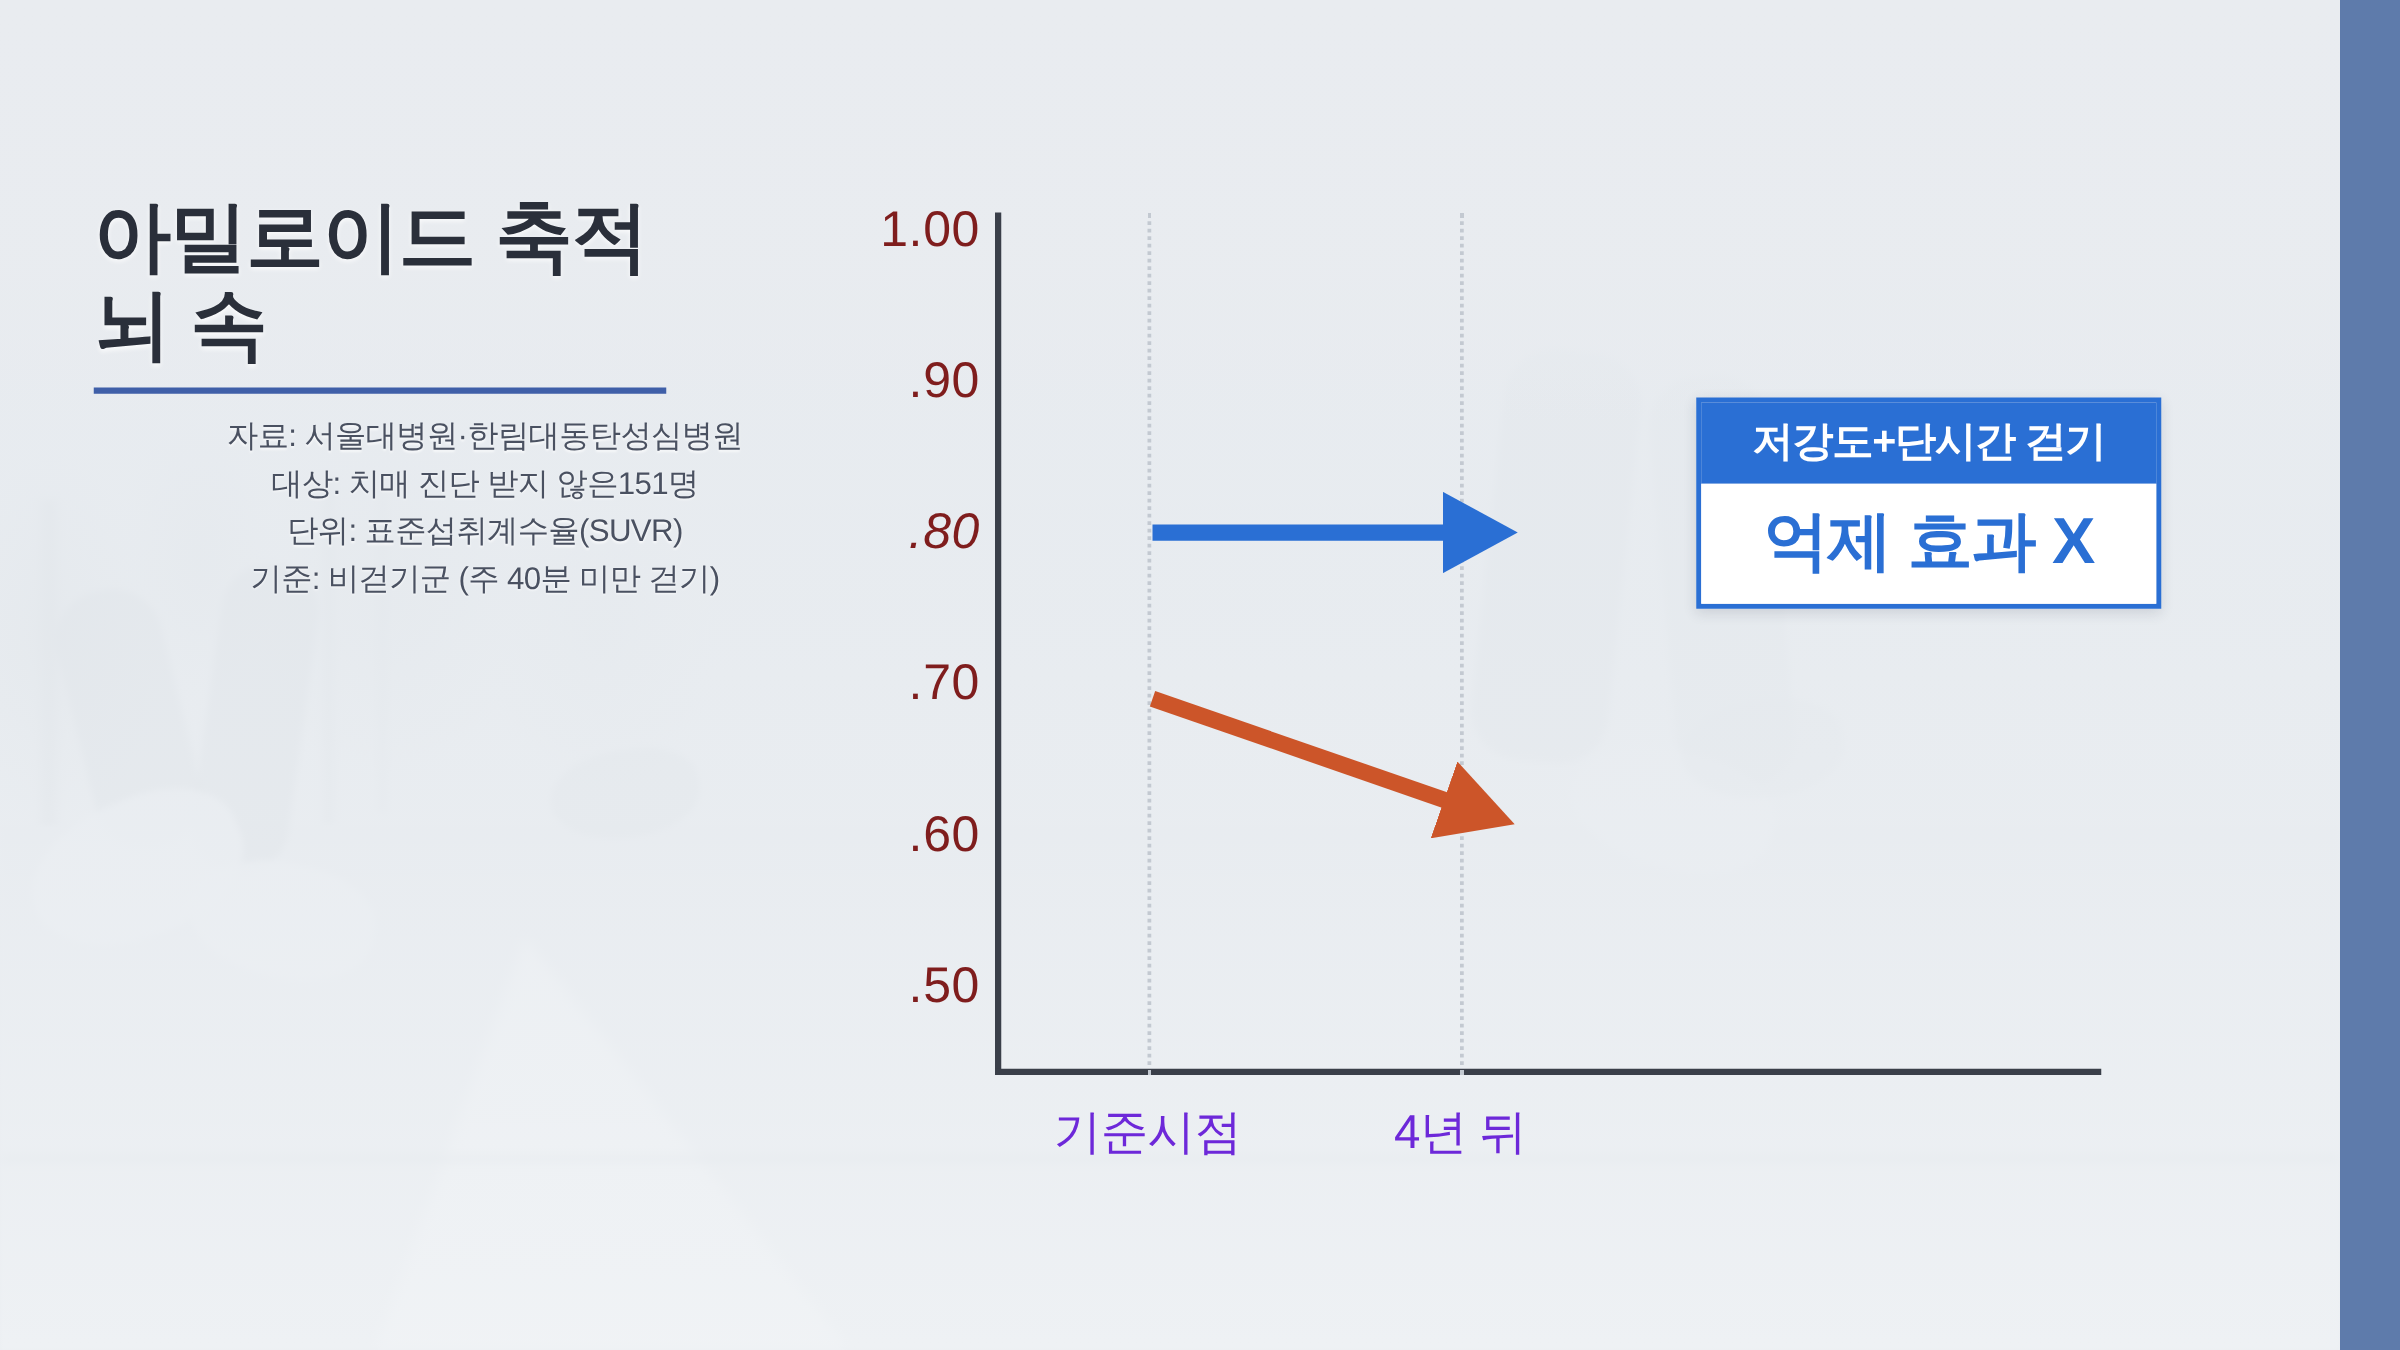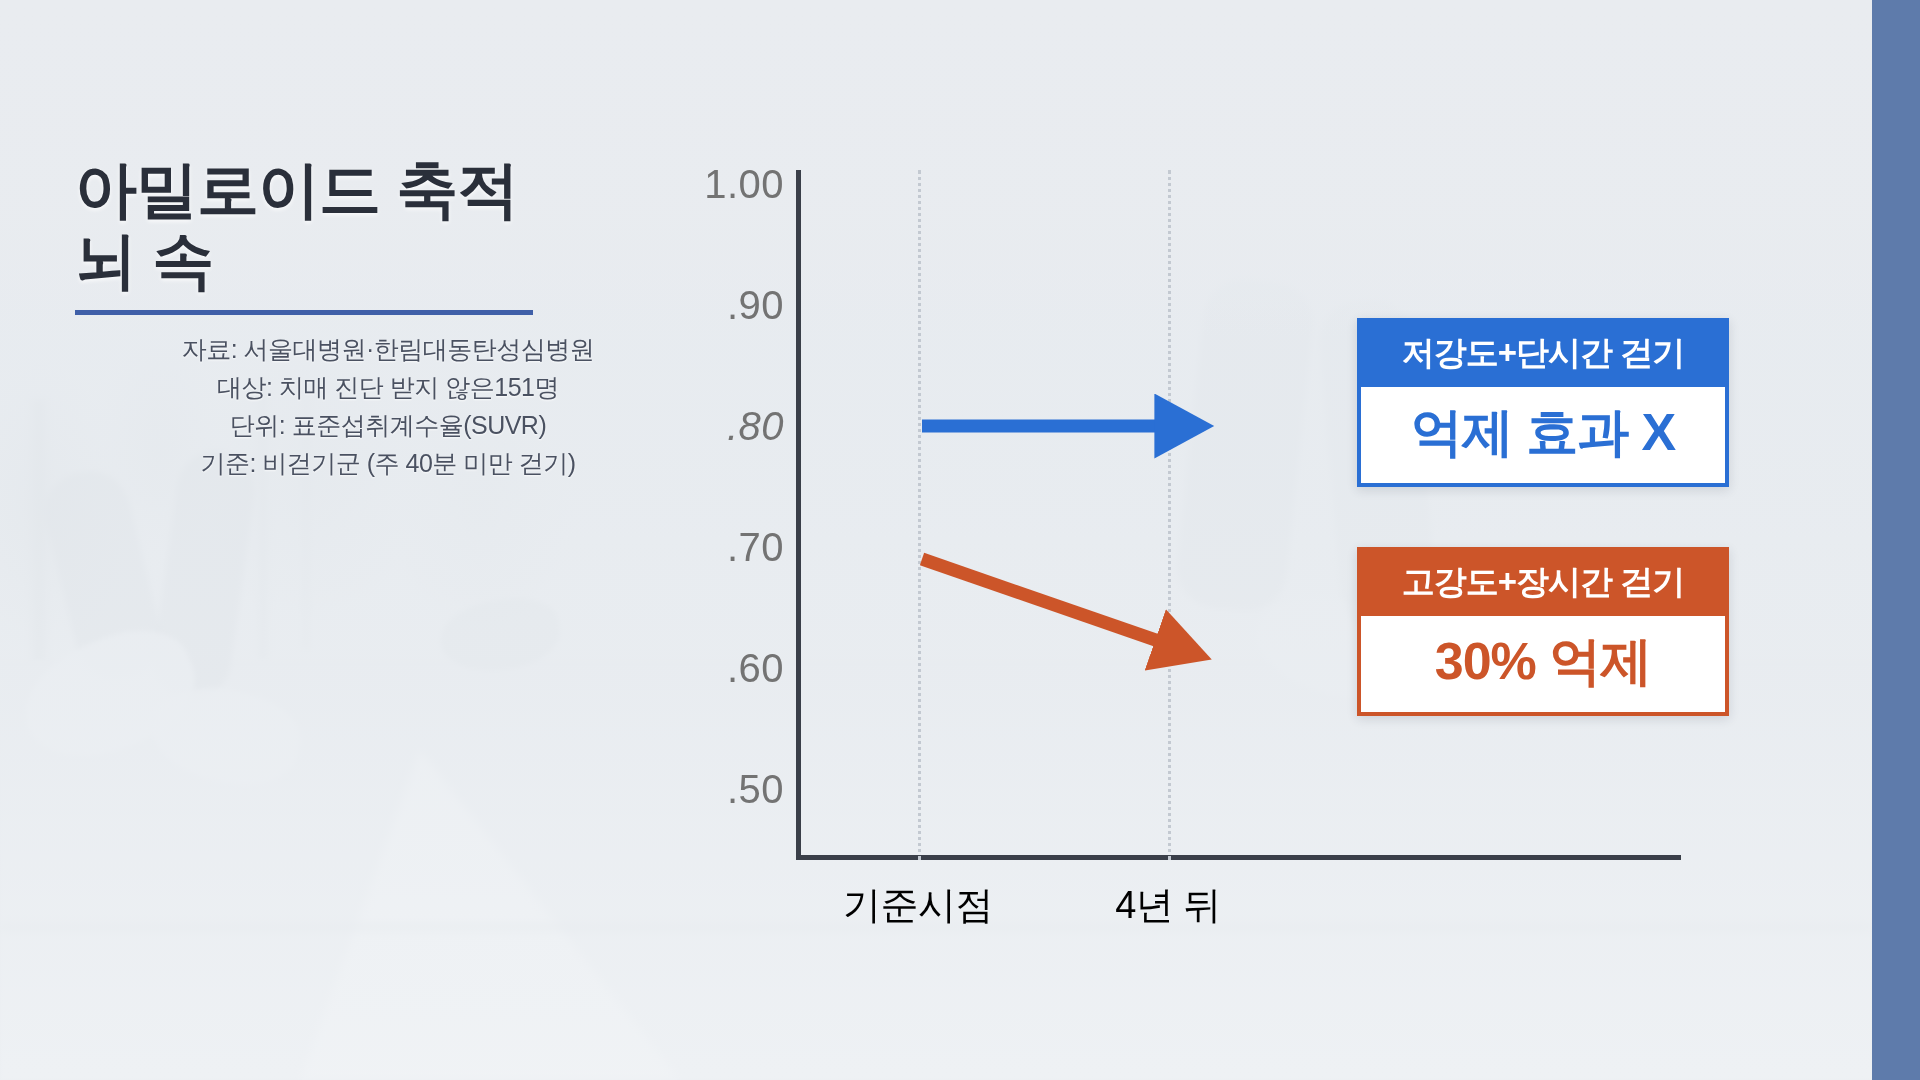--- a/index.html
+++ b/index.html
@@ -181,21 +181,21 @@
     position: absolute;
     left: 0; top: 0;
     width: 92px; height: 680px;
   }
   .y-label {
     position: absolute;
     right: 8px;
     transform: translateY(-50%);
     font-family: "Liberation Sans", "DejaVu Sans", sans-serif;
     font-size: 40px;
-    color: #737373;
+    color: #7f1d1d;
     letter-spacing: 0.5px;
     white-space: nowrap;
   }
   .plot {
     position: absolute;
     left: 96px; top: 0;
     width: 880px; height: 690px;
   }
   .axis-y {
     position: absolute;
@@ -216,21 +216,21 @@
     height: 690px;
     border-left: 3px dotted #c3c9d1;
   }
   .x-label {
     position: absolute;
     top: 710px;
     transform: translateX(-50%);
     font-family: "Liberation Sans", "DejaVu Sans", sans-serif;
     font-size: 38px;
     font-weight: 400;
-    color: #000000;
+    color: #6d28d9;
     letter-spacing: -0.5px;
     white-space: nowrap;
   }
   .arrow-svg {
     position: absolute;
     left: 0; top: 0;
     width: 885px; height: 690px;
     overflow: visible;
   }
 
@@ -346,18 +346,14 @@
       <div class="x-label" style="left:122px;">기준시점</div>
       <div class="x-label" style="left:372px;">4년 뒤</div>
     </div>
   </div>
 
   <div class="callout" id="callout-blue">
     <div class="c-head">저강도+단시간 걷기</div>
     <div class="c-body">억제 효과 X</div>
   </div>
 
-  <div class="callout" id="callout-orange">
-    <div class="c-head">고강도+장시간 걷기</div>
-    <div class="c-body">30% 억제</div>
-  </div>
 
 </div>
 
 </body></html>

